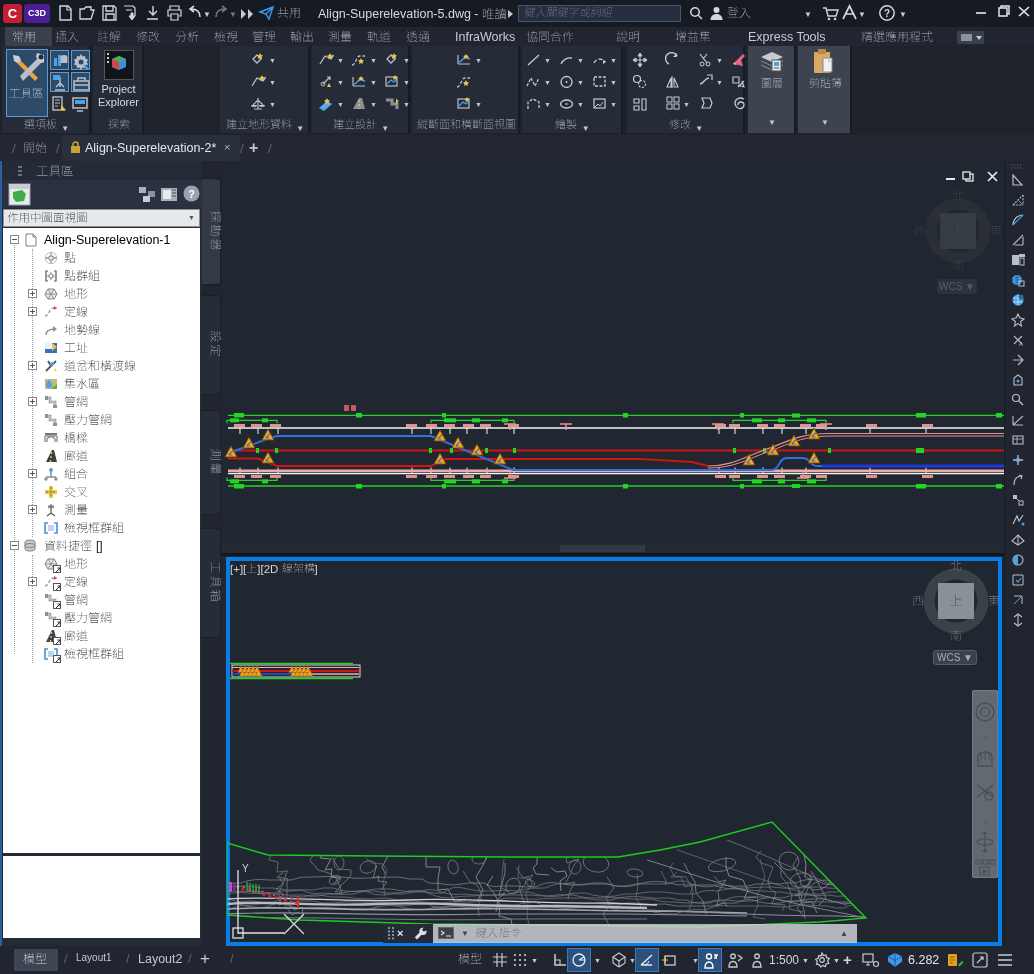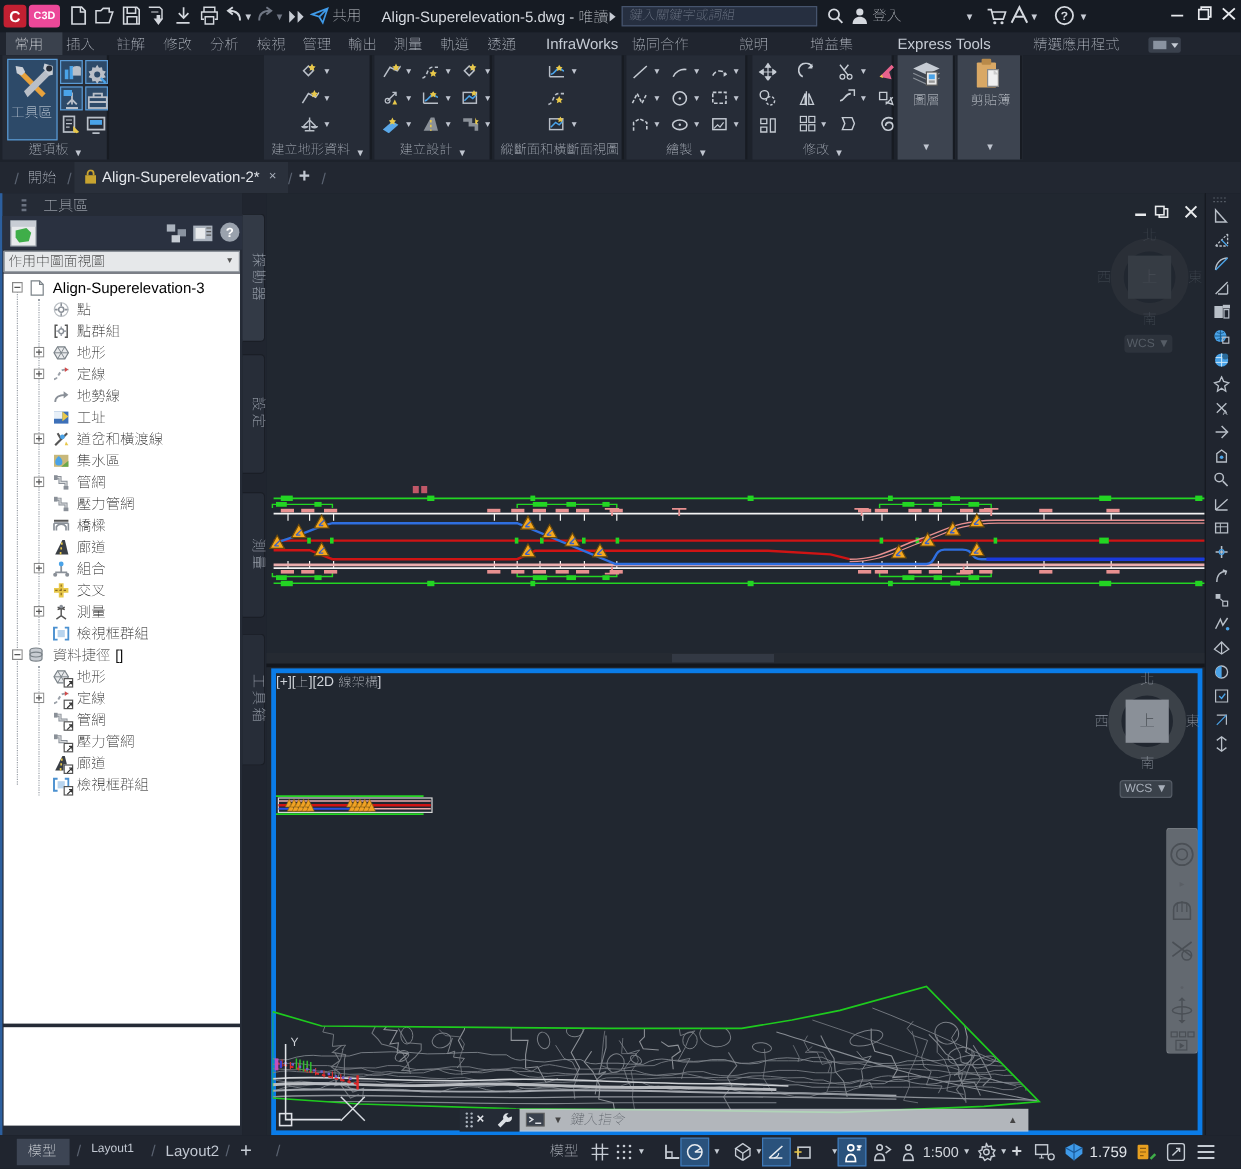--- a/index.html
+++ b/index.html
@@ -4,21 +4,21 @@
 html,body{width:1034px;height:974px;overflow:hidden;background:#14181f;font-family:"Liberation Sans",sans-serif;}
 .abs{position:absolute}
 #app{position:absolute;top:0;left:0;width:1034px;height:974px;background:#1d222b;overflow:hidden}
 .dn{color:#c7ccd4;font-size:8px}
 svg{display:block}
 .row{display:flex;align-items:center}
 </style></head><body>
 <div id="app">
     <div class="abs" style="left:0;top:0;width:1034px;height:27px;background:#161b23"></div>
     <div class="abs" style="left:3px;top:4px;width:19px;height:19px;background:#c22032;border-radius:3px;color:#fff;font-size:13px;font-weight:bold;text-align:center;line-height:19px">C</div>
-    <div class="abs" style="left:24px;top:4px;width:26px;height:19px;background:#ec4899;border-radius:3px;color:#fff;font-size:9px;font-weight:bold;text-align:center;line-height:19px">C3D</div>
+    <div class="abs" style="left:24px;top:4px;width:26px;height:19px;background:#4c1d95;border-radius:3px;color:#fff;font-size:9px;font-weight:bold;text-align:center;line-height:19px">C3D</div>
     <div class="abs" style="left:57px;top:4px;width:17px;height:18px">
       <svg width="17" height="18" viewBox="0 0 17 18">
         <path d="M3 2h8l3 3v11H3z" fill="none" stroke="#d4d8de" stroke-width="1.4"></path>
         <path d="M10 2v4h4" fill="none" stroke="#d4d8de" stroke-width="1.2"></path>
       </svg>
     </div>
     <div class="abs" style="left:79px;top:4px;width:17px;height:18px">
       <svg width="17" height="18" viewBox="0 0 17 18">
         <path d="M1 15V5h4l2-2h5v3h3l-3 9z" fill="none" stroke="#d4d8de" stroke-width="1.3"></path>
       </svg>
@@ -318,20 +318,39 @@
           <path d="M5 16h6" stroke="#b9bfc8" stroke-width="1.5"></path>
         </svg>
       </div>
       <div class="abs" style="left:0;top:73px;width:89px;text-align:center;white-space:nowrap"><svg width="33" height="12" style="display:inline-block;vertical-align:top;">
           <g fill="#c0c6d0" transform="translate(0,9.2) scale(0.1100)">
             <use href="#g9078" x="0"></use>
             <use href="#g9805" x="100"></use>
             <use href="#g677f" x="200"></use>
           </g>
         </svg> <span style="color:#c0c6d0;font-size:8px;vertical-align:2px">▼</span></div>
+    </div>
+    <div class="abs" style="left:93px;top:46px;width:51px;height:87px;background:#262c37;border-right:2px solid #171b22">
+      <div class="abs" style="left:11px;top:4px;width:30px;height:30px;background:#11141a;border:1px solid #555">
+        <svg width="28" height="28" viewBox="0 0 28 28">
+          <rect x="2" y="2" width="2" height="2" fill="#ccc"></rect>
+          <rect x="2" y="6" width="2" height="2" fill="#ccc"></rect>
+          <rect x="2" y="10" width="2" height="2" fill="#ccc"></rect>
+          <path d="M14 5l7 3v8l-7 3-7-3V8z" fill="#3d8edb"></path>
+          <path d="M14 5l7 3-7 3-7-3z" fill="#46b05a"></path>
+          <path d="M14 11v8l-7-3V8z" fill="#d04a4a"></path>
+        </svg>
+      </div>
+      <div class="abs" style="left:0;top:37px;width:51px;text-align:center;color:#d8dce2;font-size:11px;line-height:13px">Project<br>Explorer</div>
+      <div class="abs" style="left:0;top:73px;width:51px;text-align:center;white-space:nowrap"><svg width="22" height="12" style="display:inline-block;vertical-align:top;">
+          <g fill="#c0c6d0" transform="translate(0,9.2) scale(0.1100)">
+            <use href="#g63a2" x="0"></use>
+            <use href="#g7d22" x="100"></use>
+          </g>
+        </svg></div>
     </div>
     <div class="abs" style="left:220px;top:46px;width:90px;height:87px;background:#262c37;border-right:2px solid #171b22">
       <div class="abs" style="left:30px;top:6px">
         <svg width="16" height="15" viewBox="0 0 16 15">
           <path d="M7 3l4 4-4 4-4-4z" fill="none" stroke="#b9bfc8" stroke-width="1.3"></path>
           <path d="M10 1l1 2 2 .5-1.5 1.5.5 2-2-1-2 1 .5-2L7 3.5l2-.5z" fill="#e8c84a"></path>
         </svg>
       </div>
       <div class="abs" style="left:49px;top:11px;color:#c0c6d0;font-size:7px">▼</div>
       <div class="abs" style="left:30px;top:28px">
@@ -743,21 +762,21 @@
         <rect x=".5" y=".5" width="8" height="8" fill="#fff" stroke="#888"></rect>
         <path d="M2 4.5h5" stroke="#555"></path>
       </svg>
     </div>
     <div class="abs" style="left:24px;top:233px">
       <svg width="14" height="14" viewBox="0 0 14 14">
         <path d="M2 1h7l3 3v9H2z" fill="#fff" stroke="#7a8288"></path>
         <path d="M9 1v3h3" fill="none" stroke="#7a8288"></path>
       </svg>
     </div>
-    <div class="abs" style="left:44px;top:233px;color:#000;font-size:12.5px">Align-Superelevation-3</div>
+    <div class="abs" style="left:44px;top:233px;color:#000;font-size:12.5px">Align-Superelevation-1</div>
     <div class="abs" style="left:44px;top:251px">
       <svg width="14" height="14" viewBox="0 0 14 14">
         <circle cx="7" cy="7" r="2.2" fill="none" stroke="#8a9098" stroke-width="1.3"></circle>
         <path d="M7 1v3M7 10v3M1 7h3M10 7h3" stroke="#8a9098" stroke-width="1.3"></path>
         <circle cx="7" cy="7" r="5.7" fill="none" stroke="#b8bdc2"></circle>
       </svg>
     </div>
     <div class="abs" style="left:64px;top:252px"><svg width="12" height="13" style="display:inline-block;vertical-align:top;">
         <g fill="#111" transform="translate(0,10.1) scale(0.1200)">
           <use href="#g9ede" x="0"></use>
@@ -1869,21 +1888,21 @@
         <path d="M4 13h4M6 10v3" stroke="#c6ccd4"></path>
         <circle cx="14" cy="12" r="2.5" fill="none" stroke="#c6ccd4" stroke-width="1.1"></circle>
       </svg>
     </div>
     <div class="abs" style="left:886px;top:951px">
       <svg width="18" height="18" viewBox="0 0 18 18">
         <path d="M9 2l7 3.5v5L9 16l-7-5.5v-5z" fill="#3f9ae8"></path>
         <path d="M9 2v14M2 5.5l7 4 7-4" stroke="#1a5a9a" fill="none"></path>
       </svg>
     </div>
-    <div class="abs" style="left:908px;top:953px;color:#e2e5ea;font-size:12.5px">1.759</div>
+    <div class="abs" style="left:908px;top:953px;color:#e2e5ea;font-size:12.5px">6.282</div>
     <div class="abs" style="left:946px;top:951px">
       <svg width="18" height="18" viewBox="0 0 18 18">
         <rect x="2" y="3" width="9" height="12" rx="1" fill="#e8a020"></rect>
         <path d="M4 6h5M4 9h5M4 12h3" stroke="#8a5a10"></path>
         <path d="M12 14l4-4 1.5 1.5-4 4z" fill="#3fae49"></path>
       </svg>
     </div>
     <div class="abs" style="left:972px;top:952px">
       <svg width="16" height="16" viewBox="0 0 16 16">
         <rect x="1" y="1" width="14" height="14" rx="2" fill="none" stroke="#c6ccd4" stroke-width="1.2"></rect>

